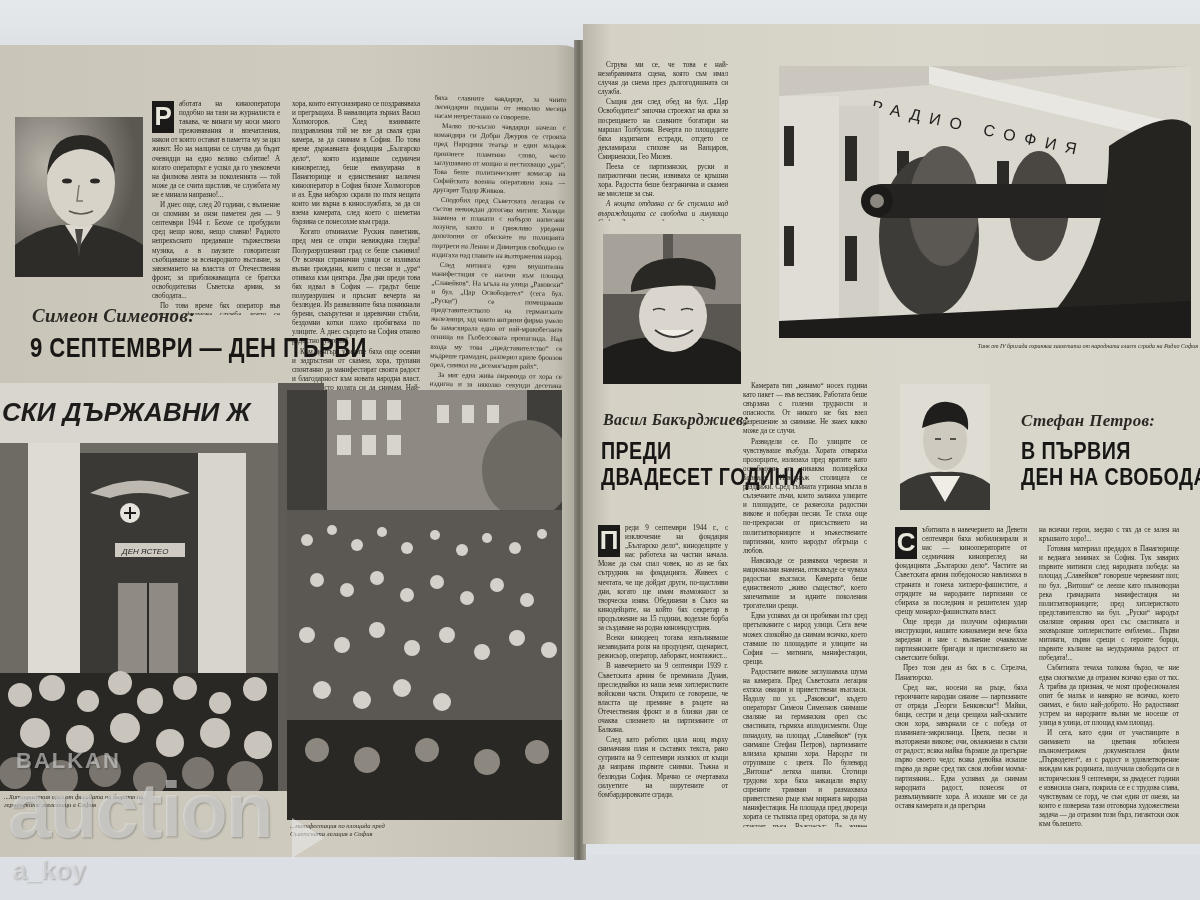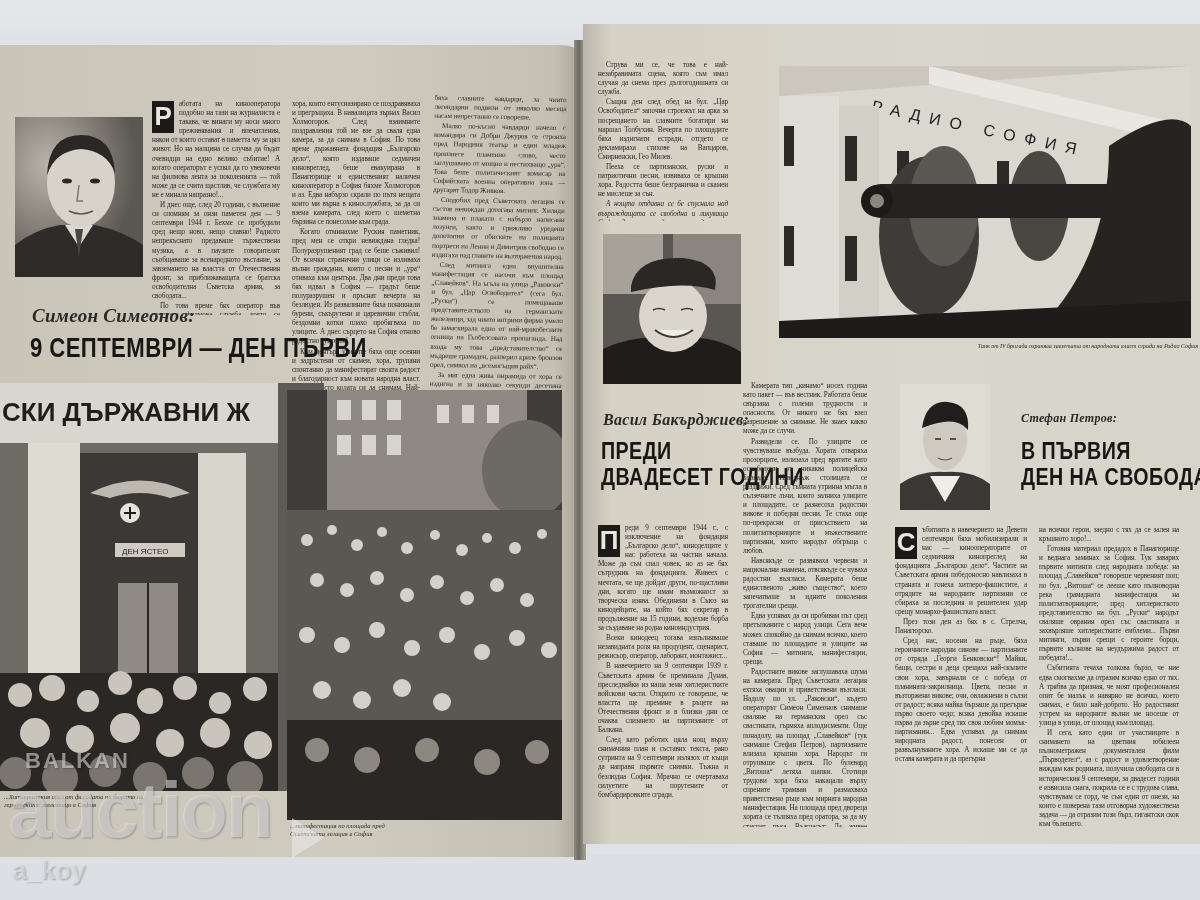--- a/index.html
+++ b/index.html
@@ -143,21 +143,21 @@
     <p style="text-indent:0">бяха славните чавдарци, за чиито легендарни подвизи от няколко месеца насам непрестанно се говореше.</p>
     <p>Малко по-късно чавдарци начело с командира си Добри Джуров се строиха пред Народния театър и един младеж произнесе пламенно слово, често заглушавано от мощно и нестихващо „ура“. Това беше политическият комисар на Софийската военна оперативна зона — другарят Тодор Живков.</p>
     <p>Сподобих пред Съветската легация се състоя невиждан дотогава митинг. Хиляди знамена и плакати с набързо написани лозунги, както и грижливо уредени допотопни от обиските на полицията портрети на Ленин и Димитров свободно се издигаха над главите на възторжения народ.</p>
     <p>След митинга една внушителна манифестация се насочи към площад „Славейков“. На ъгъла на улица „Раковски“ и бул. „Цар Освободител“ (сега бул. „Руски“) се помещаваше представителството на германските железници, зад чиито витрини фирма умело бе замаскирала едно от най-мракобесните огнища на Гьобелсовата пропаганда. Над входа му това „представителство“ се мъдреше грамаден, разперил криле бронзов орел, символ на „всемогъщия райх“.</p>
     <p>За миг една жива пирамида от хора се издигна и за няколко секунди десетина здрави работнически ръце откъснаха зловещия хитлеристки орел и го захвърлиха на улицата, този път вече като истински символ за близкото сгромолясване на „непобедимия вермахт“.</p>
   </div>
 
   <div class="byline" style="left:32px; top:260px; font-size:19px;">Симеон Симеонов:</div>
   <div class="headline" style="left:30px; top:288px; font-size:27px;">9 СЕПТЕМВРИ — ДЕН ПЪРВИ</div>
 
-  <div class="photo" style="left:0; top:338px; width:324px; height:408px; background:#5e5b56;">
+  <div class="photo" style="left:0; top:338px; width:324px; height:408px; background:#5e5b56;font-style:italic;">
     <svg width="278" height="408" viewBox="0 0 278 408">
       <rect width="278" height="408" fill="#6e6b65"></rect>
       <rect x="0" y="0" width="278" height="60" fill="#d9d6cf"></rect>
       <text x="2" y="38" font-family="Liberation Sans, sans-serif" font-weight="bold" font-size="26" fill="#1e1d1b">СКИ ДЪРЖАВНИ Ж</text>
       <rect x="28" y="60" width="52" height="270" fill="#dedbd3"></rect>
       <rect x="198" y="70" width="48" height="260" fill="#d8d5cd"></rect>
       <rect x="80" y="70" width="118" height="230" fill="#3b3935"></rect>
       <path d="M90,110 Q140,85 190,110 L170,115 Q140,105 110,115Z" fill="#bdb9b1"></path>
       <circle cx="130" cy="130" r="10" fill="#e6e3dc"></circle>
       <path d="M124,130 h12 M130,124 v12" stroke="#1d1c1a" stroke-width="2"></path>
@@ -336,37 +336,38 @@
       <rect width="90" height="126" fill="#dfdcd4"></rect>
       <path d="M0,126 L0,100 Q20,86 45,88 Q72,86 90,100 L90,126Z" fill="#3a3834"></path>
       <path d="M30,92 L45,118 L60,92Z" fill="#f0ede7"></path>
       <ellipse cx="45" cy="56" rx="22" ry="30" fill="#cfcac0"></ellipse>
       <path d="M22,44 Q26,16 48,18 Q70,20 68,46 Q56,30 22,44Z" fill="#1f1e1c"></path>
       <path d="M35,55 h6 M50,55 h6" stroke="#2a2825" stroke-width="1.5"></path>
       <path d="M38,74 Q45,78 52,74" stroke="#55524d" stroke-width="1.2" fill="none"></path>
     </svg>
   </div>
 
-  <div class="byline" style="left:438px; top:387px; font-size:12px;">Стефан Петров:</div>
+  <div class="byline" style="left:438px; top:387px; font-size:17px;">Стефан Петров:</div>
   <div class="headline" style="left:438px; top:414px; font-size:24px; line-height:26px;">
     <div>В ПЪРВИЯ</div>
     <div>ДЕН НА СВОБОДАТА</div>
   </div>
 
   <div class="col" style="left:312px; top:502px; width:132px; height:300px;">
     <span class="dropcap">С</span>
     <p style="text-indent:0">ъбитията в навечерието на Девети септември бяха мобилизирали и нас — кинооператорите от седмичния кинопреглед на фондацията „Българско дело“. Частите на Съветската армия победоносно навлизаха в страната и гонеха хитлеро-фашистите, а отрядите на народните партизани се сбираха за последния и решителен удар срещу монархо-фашистката власт.</p>
+    <p>Още преди да получим официални инструкции, нашите кинокамери вече бяха заредени и ние с вълнение очаквахме партизанските бригади и пристигането на съветските бойци.</p>
     <p>През този ден аз бях в с. Стрелча, Панагюрско.</p>
     <p>Сред нас, носени на ръце, бяха героичните народни синове — партизаните от отряда „Георги Бенковски“! Майки, бащи, сестри и деца срещаха най-скъпите свои хора, завърнали се с победа от планината-закрилница. Цветя, песни и възторжени викове; очи, овлажнени в сълзи от радост; всяка майка бързаше да прегърне първо своето чедо; всяка девойка искаше първа да зърне сред тях своя любим момък-партизанин... Едва успявах да снимам народната радост, понесен от развълнуваните хора. А искаше ми се да оставя камерата и да прегърна</p>
   </div>
 
   <div class="col" style="left:456px; top:502px; width:140px; height:300px;">
     <p style="text-indent:0">на всички герои, заедно с тях да се залея на кръшното хоро!...</p>
     <p>Готовия материал предадох в Панагюрище и веднага заминах за София. Тук заварих първите митинги след народната победа: на площад „Славейков“ говореше червеният поп; по бул. „Витоша“ се лееше като пълноводна река грамадната манифестация на политзатворниците; пред хитлеристкото представителство на бул. „Руски“ народът сваляше оврания орел със свастиката и захвърляше хитлеристките емблеми... Първи митинги, първи срещи с героите борци, първите кълнове на неудържима радост от победата!...</p>
     <p>Събитията течаха толкова бързо, че ние едва смогвахме да отразим всичко едно от тях. А трябва да призная, че моят професионален опит бе малък и навярно не всичко, което снимах, е било най-доброто. Но радостният устрем на народните вълни ме носеше от улица в улица, от площад към площад.</p>
     <p>И сега, като един от участниците в снимането на цветния юбилеен пълнометражен документален филм „Първодетел“, аз с радост и удовлетворение виждам как родината, получила свободата си в историческия 9 септември, за двадесет години е извисила снага, покрила се е с трудова слава, чувствувам се горд, че съм един от онези, на които е поверена тази отговорна художествена задача — да отразим този бърз, гигантски скок към бъдещето.</p>
   </div>
 </div>
 
-<div class="wm" style="left:25px; top:748px; font-size:22px; letter-spacing:2px;">BALKAN</div>
+<div class="wm" style="left:16px; top:748px; font-size:22px; letter-spacing:2px;">BALKAN</div>
 <div class="wm" style="left:0; top:770px; font-size:78px; line-height:80px; letter-spacing:-2px;margin-left:8px;">auction</div>
 <div class="wm" style="left:292px; top:818px; width:0; height:0; border-left:32px solid rgba(235,235,235,0.55); border-top:20px solid transparent; border-bottom:20px solid transparent;"></div>
 <div class="wm" style="left:12px; top:852px; font-size:26px; line-height:36px;">a_koy</div>
 
 </body></html>

